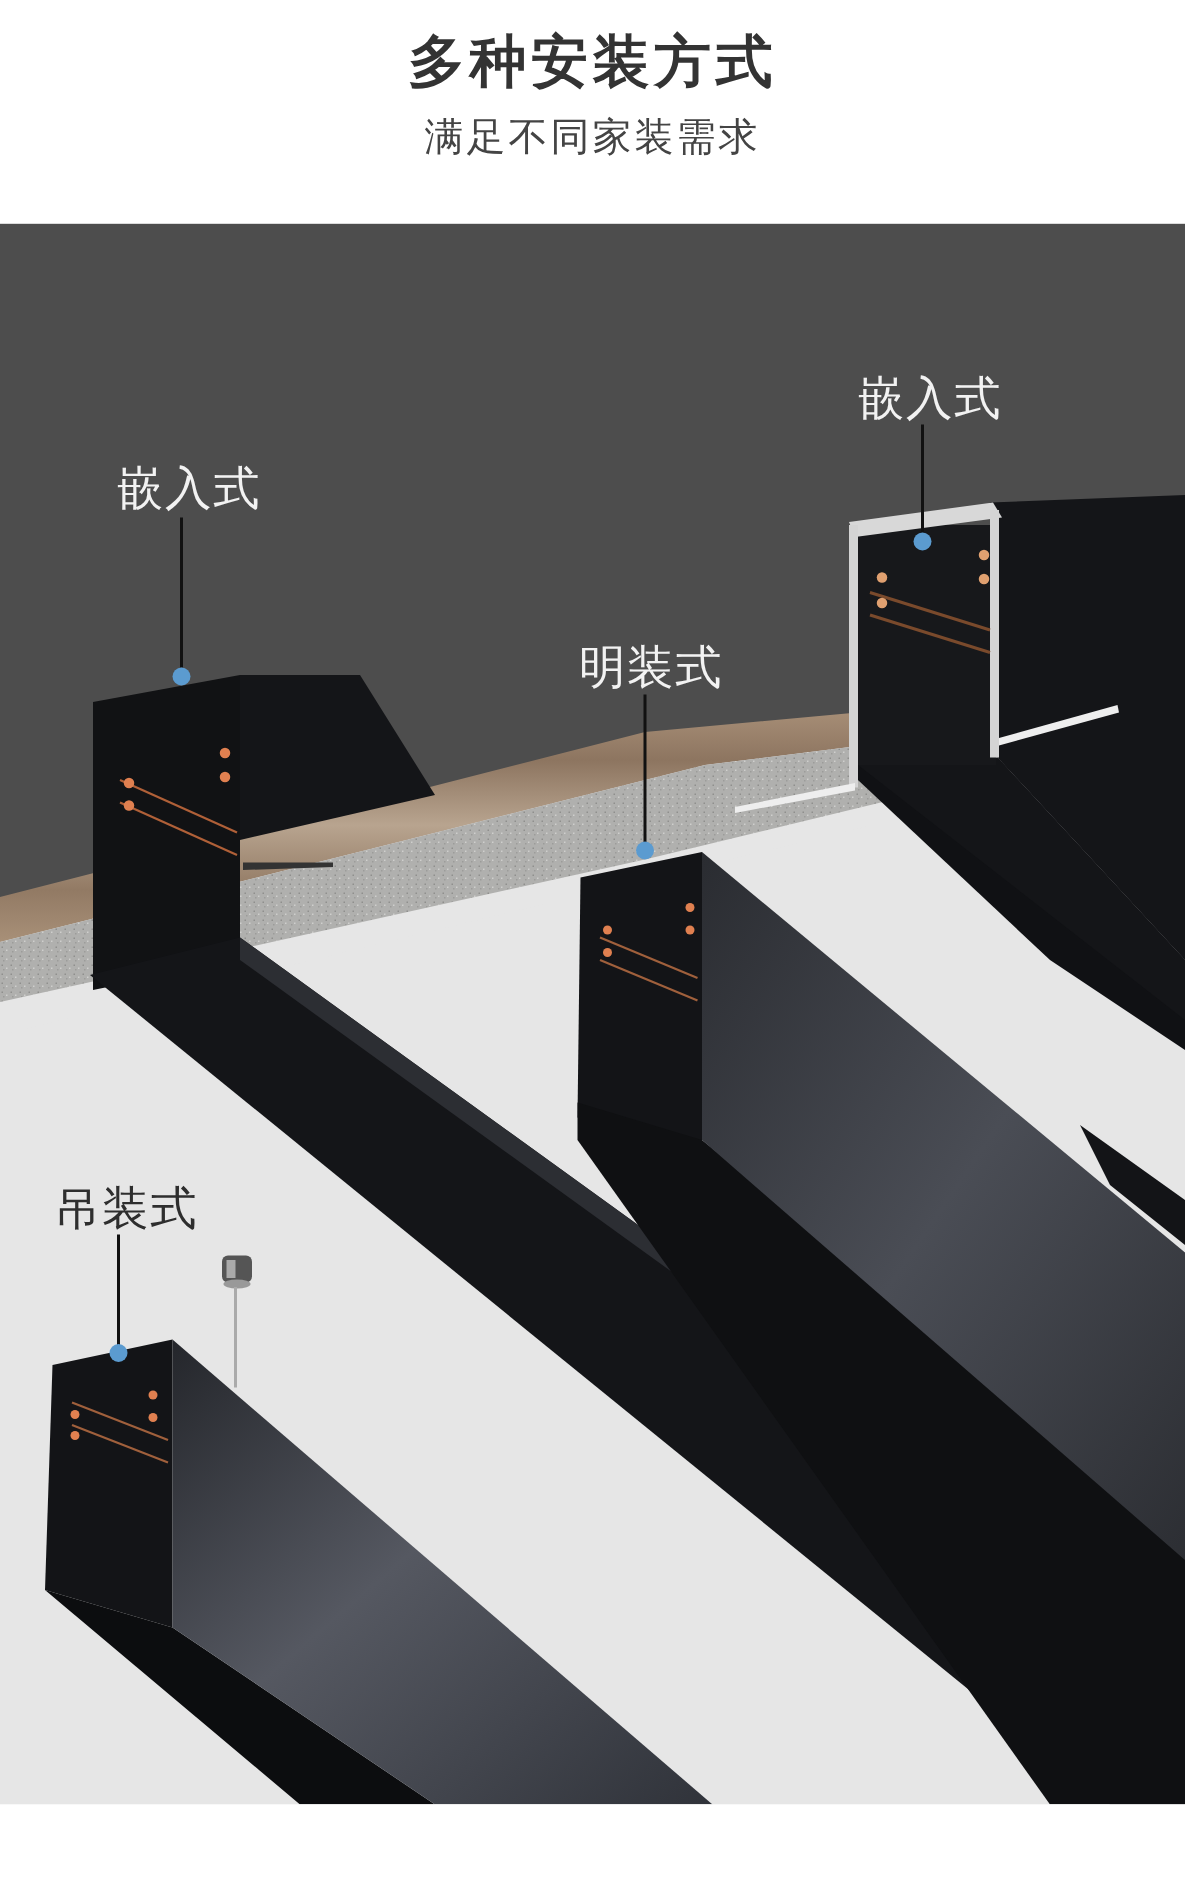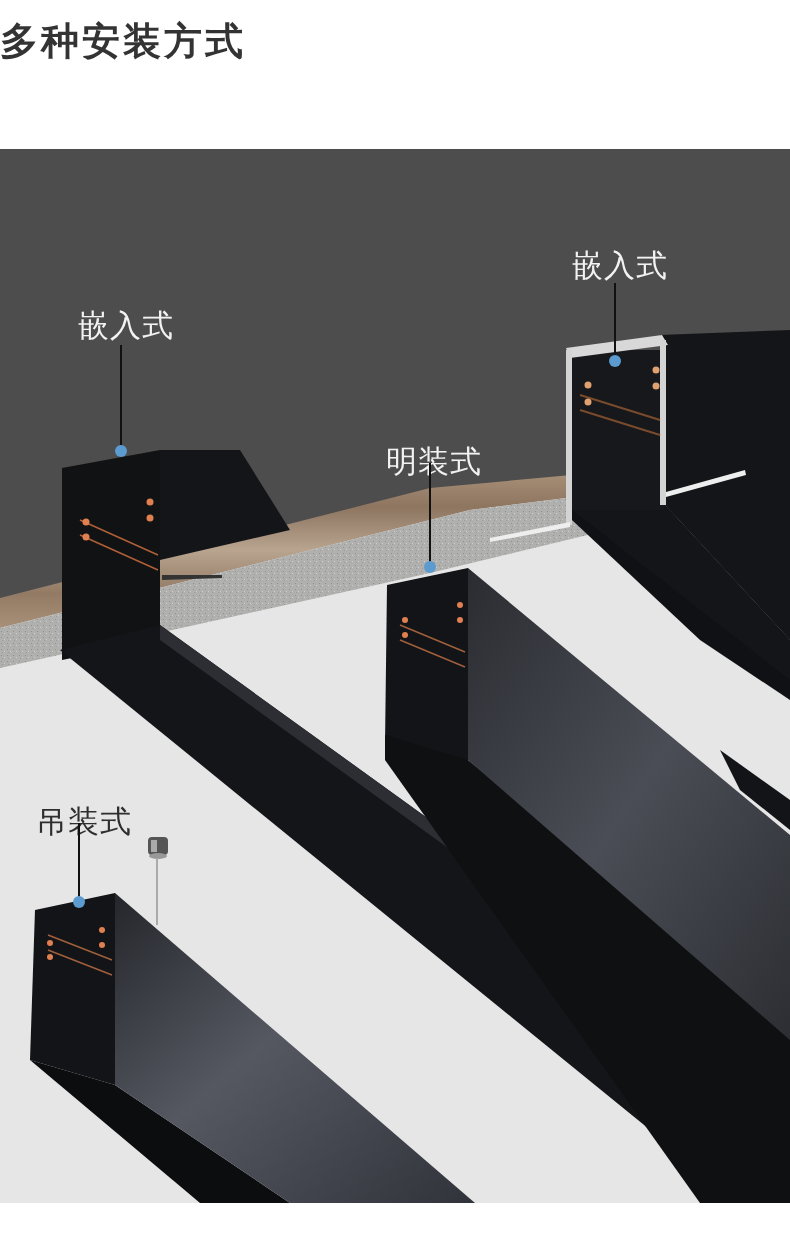--- a/index.html
+++ b/index.html
@@ -1,37 +1,38 @@
 <!DOCTYPE html>
 <html><head>
 <meta charset="utf-8">
 <style>
   html, body { margin: 0; padding: 0; background: #ffffff; }
   body { width: 790px; height: 1254px; position: relative; overflow: hidden;
          font-family: "DejaVu Sans", "Liberation Sans", sans-serif; }
   .header { position: absolute; left: 0; top: 0; width: 790px; height: 149px; background: #ffffff; }
-  .title { position: absolute; left: 0; width: 790px; top: 16px; 
+  .title { position: absolute; left: 0; width: 790px; top: 16px; text-align: center;
            font-size: 38px; font-weight: bold; color: #333333; letter-spacing: 3px; }
   .subtitle { position: absolute; left: 0; width: 790px; top: 74px; text-align: center;
               font-size: 26px; color: #444444; letter-spacing: 2px; }
   .scene { position: absolute; left: 0; top: 149px; width: 790px; height: 1054px; overflow: hidden;
            background: #e6e6e6; }
   .scene svg { position: absolute; left: 0; top: 0; }
   .label { position: absolute; font-size: 31px; white-space: nowrap; letter-spacing: 1px; }
   .label.light { color: #f2f2f2; }
   .label.dark { color: #2e2e2e; }
   .leader { position: absolute; width: 2px; background: #111111; }
   .dot { position: absolute; width: 12px; height: 12px; border-radius: 50%; }
   .footer { position: absolute; left: 0; top: 1203px; width: 790px; height: 51px; background: #ffffff; }
 </style>
 </head>
 <body>
 
 <div class="header">
   <div class="title">多种安装方式</div>
+  <div class="subtitle">满足不同家装需求</div>
 </div>
 
 <div class="scene">
   <svg width="790" height="1054" viewBox="0 149 790 1054">
     <defs>
       <linearGradient id="faceGrad" x1="0" y1="0" x2="1" y2="1">
         <stop offset="0" stop-color="#2a2c31"></stop>
         <stop offset="0.5" stop-color="#4a4d55"></stop>
         <stop offset="1" stop-color="#2c2e33"></stop>
       </linearGradient>
@@ -122,22 +123,22 @@
   </svg>
 
   <div class="label light" style="left:78px; top:156px;">嵌入式</div>
   <div class="leader" style="left:120px; top:196px; height:100px;"></div>
   <div class="dot" style="left:115px; top:296px; background:#5b9bd0;"></div>
 
   <div class="label light" style="left:572px; top:96px;">嵌入式</div>
   <div class="leader" style="left:614px; top:134px; height:74px;"></div>
   <div class="dot" style="left:609px; top:206px; background:#5b9bd0;"></div>
 
-  <div class="label light" style="left:386px; top:292px;">明装式</div>
+  <div class="label light" style="left:386px; top:275px;">明装式</div>
   <div class="leader" style="left:429px; top:314px; height:100px;"></div>
   <div class="dot" style="left:424px; top:412px; background:#5b9bd0;"></div>
 
-  <div class="label dark" style="left:36px; top:652px;">吊装式</div>
+  <div class="label dark" style="left:36px; top:636px;">吊装式</div>
   <div class="leader" style="left:78px; top:674px; height:74px;"></div>
   <div class="dot" style="left:73px; top:747px; background:#5b9bd0;"></div>
 </div>
 
 <div class="footer"></div>
 
 </body></html>

